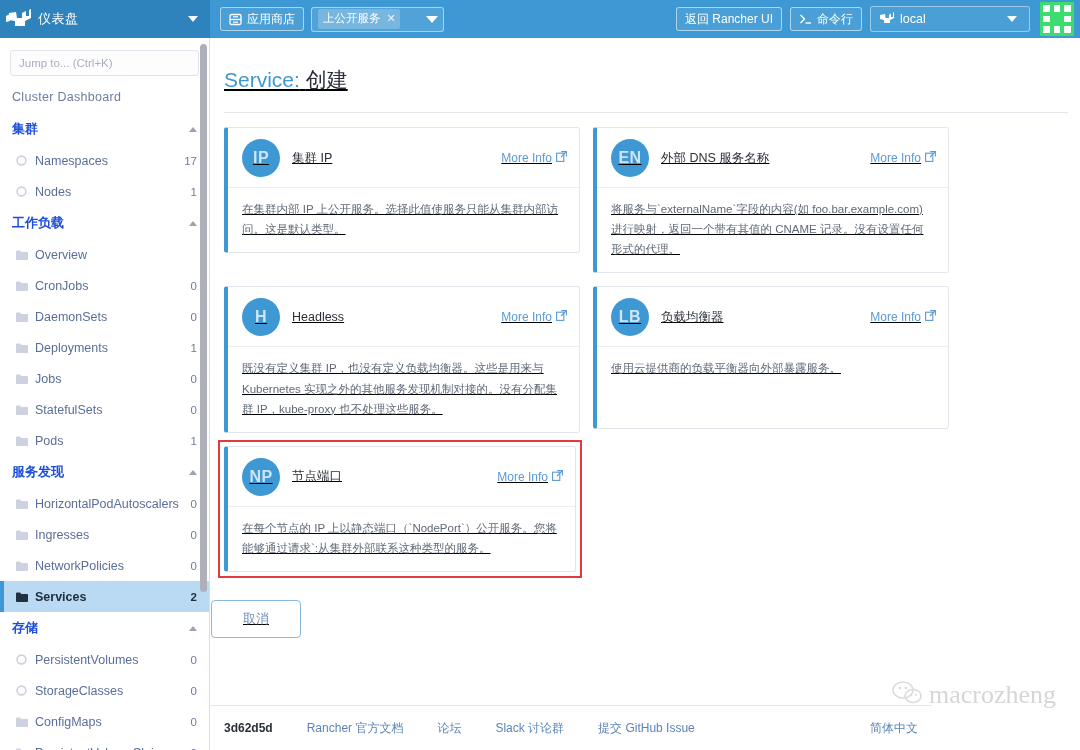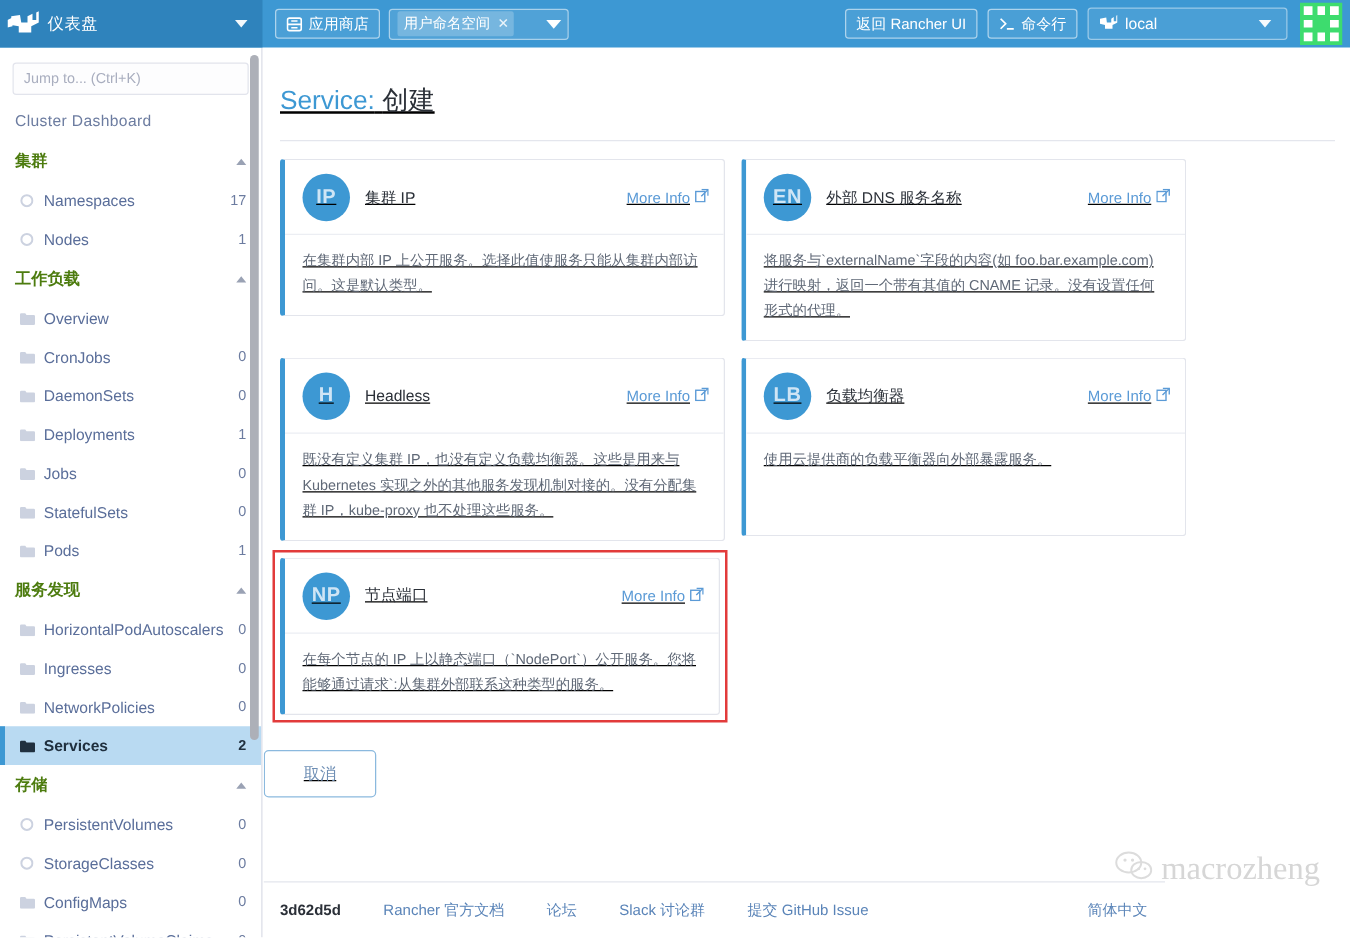--- a/index.html
+++ b/index.html
@@ -69,21 +69,21 @@
     margin: 12px 10px 6px 10px; height: 26px; border: 1px solid #e2e4ec;
     border-radius: 3px; background: #fdfdfe; display: flex; align-items: center;
     padding: 0 8px; font-size: 11.5px; color: #a9aebf;
   }
   .cluster-dash {
     padding: 8px 12px 9px 12px; font-size: 12.5px; color: #6c7ca0;
     letter-spacing: .3px;
   }
   .grp {
     display: flex; align-items: center; padding: 7px 12px 7px 12px;
-    font-size: 13px; color: #4d7c0f; font-weight: 700;
+    font-size: 13px; color: #1d4ed8; font-weight: 700;
   }
   .grp .lbl { flex: 1; }
   .caret-up {
     width: 0; height: 0; border-left: 4px solid transparent;
     border-right: 4px solid transparent; border-bottom: 5px solid #9aa2b4;
   }
   .navitem {
     display: flex; align-items: center; height: 31px;
     padding: 0 12px 0 12px; font-size: 12.5px; color: #5a6e9a;
     border-left: 4px solid transparent; cursor: pointer;
@@ -183,21 +183,21 @@
           <line x1="1" y1="6.5" x2="12" y2="6.5" stroke="#fff" stroke-width="1.3"></line>
           <line x1="4" y1="3.8" x2="9" y2="3.8" stroke="#fff" stroke-width="1.2"></line>
           <line x1="4" y1="9.2" x2="9" y2="9.2" stroke="#fff" stroke-width="1.2"></line>
         </svg>
       </span>
       <span>应用商店</span>
     </div>
 
     <div class="ns-box">
       <span class="ns-chip">
-        <span>用户命名空间</span>
+        <span>上公开服务</span>
         <span class="ns-x">✕</span>
       </span>
       <span class="ns-caret"></span>
     </div>
   </div>
 
   <div class="tb-right">
     <div class="pill">
       <span>返回 Rancher UI</span>
     </div>

